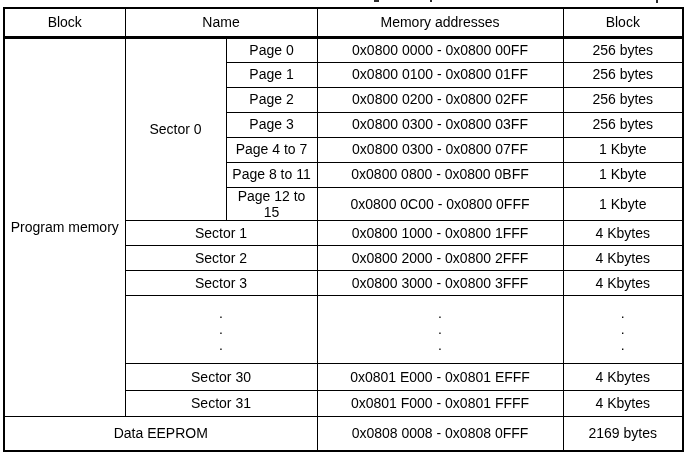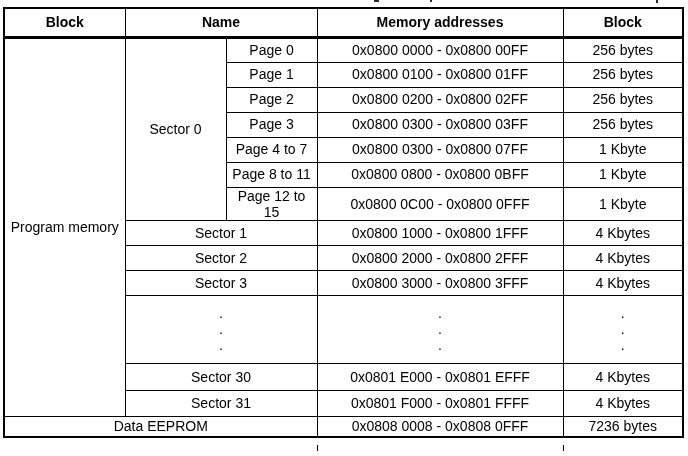--- a/index.html
+++ b/index.html
@@ -38,30 +38,30 @@
   table.memmap td {
     border: 1px solid #000;
     padding: 0 2px;
     text-align: center;
     vertical-align: middle;
     font-size: 14px;
     line-height: 1.15;
     overflow: hidden;
   }
   table.memmap th {
-    font-weight: bold;
+    font-weight: normal;
     border-bottom: 3px solid #000;
   }
   tr.h-header  { height: 29px; }
   tr.h-page    { height: 25px; }
   tr.h-sector  { height: 25px; }
   tr.h-dots    { height: 68px; }
   tr.h-sec30   { height: 27px; }
   tr.h-sec31   { height: 26px; margin-top: 38px; }
-  tr.h-eeprom  { height: 21px; margin-left: 46px; }
+  tr.h-eeprom  { height: 35px; margin-left: 46px; }
   td.dots {
     white-space: pre-line;
     line-height: 18px;
     font-size: 14px;
     vertical-align: middle;
   }
   
   .stub {
     position: absolute;
     width: 1px;
@@ -171,21 +171,21 @@
     </tr>
     <tr class="h-sec31">
       <td colspan="2">Sector 31</td>
       <td>0x0801 F000 - 0x0801 FFFF</td>
       <td>4 Kbytes</td>
     </tr>
 
     <tr class="h-eeprom">
       <td colspan="3">Data EEPROM</td>
       <td>0x0808 0008 - 0x0808 0FFF</td>
-      <td>7236 bytes</td>
+      <td>2169 bytes</td>
     </tr>
   </tbody>
     </table>
 
   <div class="stub stub-left"></div>
   <div class="stub stub-right"></div>
 
 </div>
 
 </body></html>

